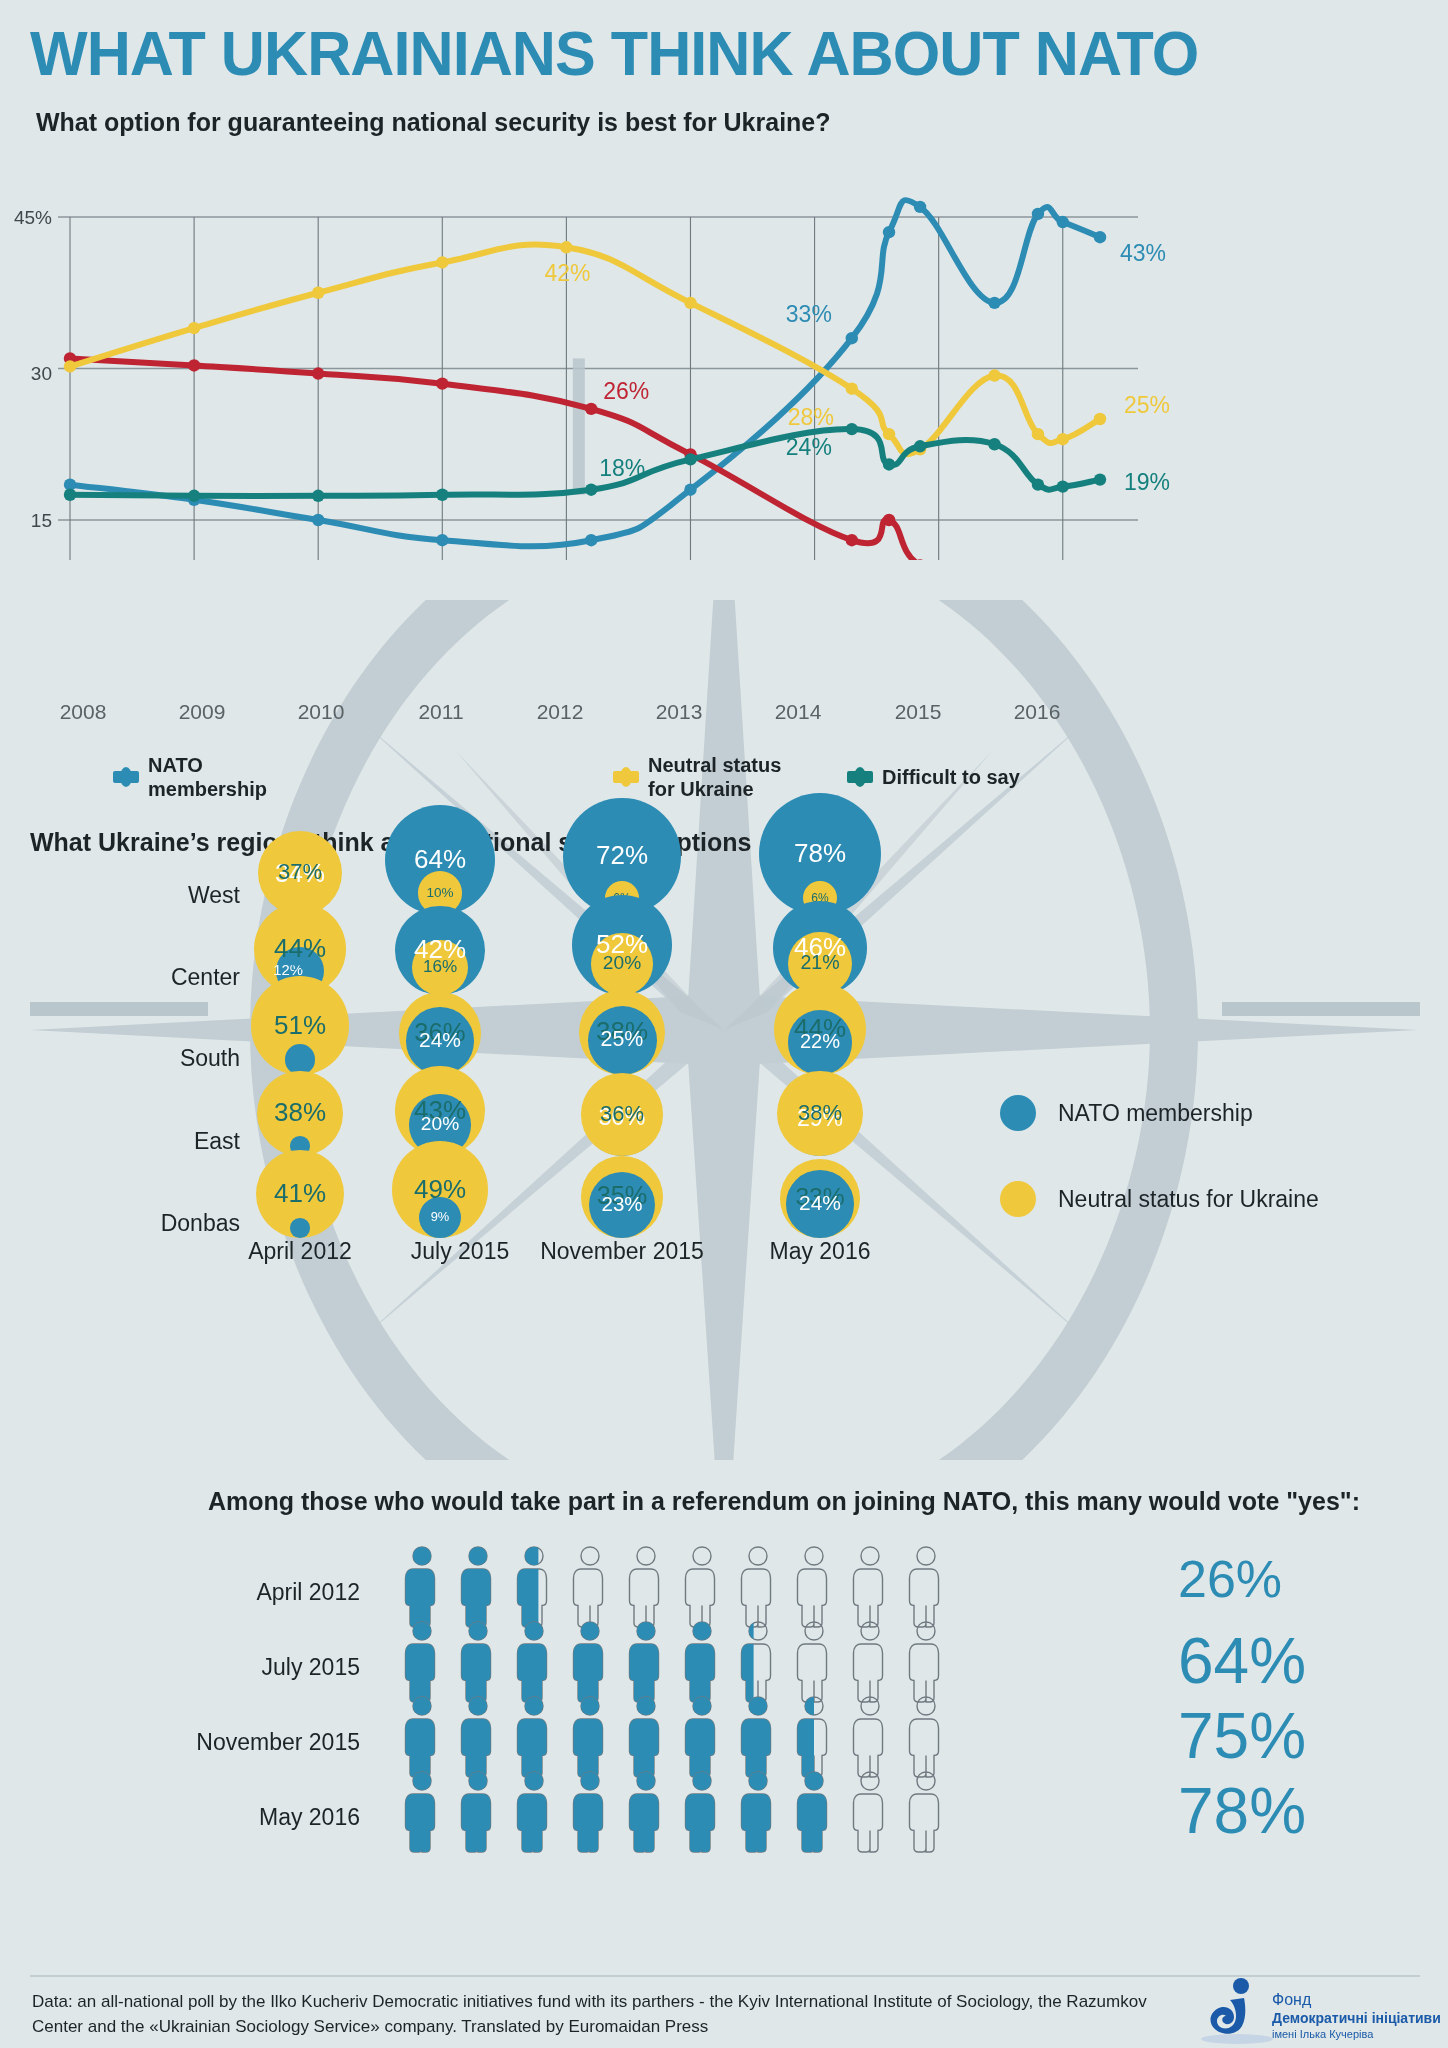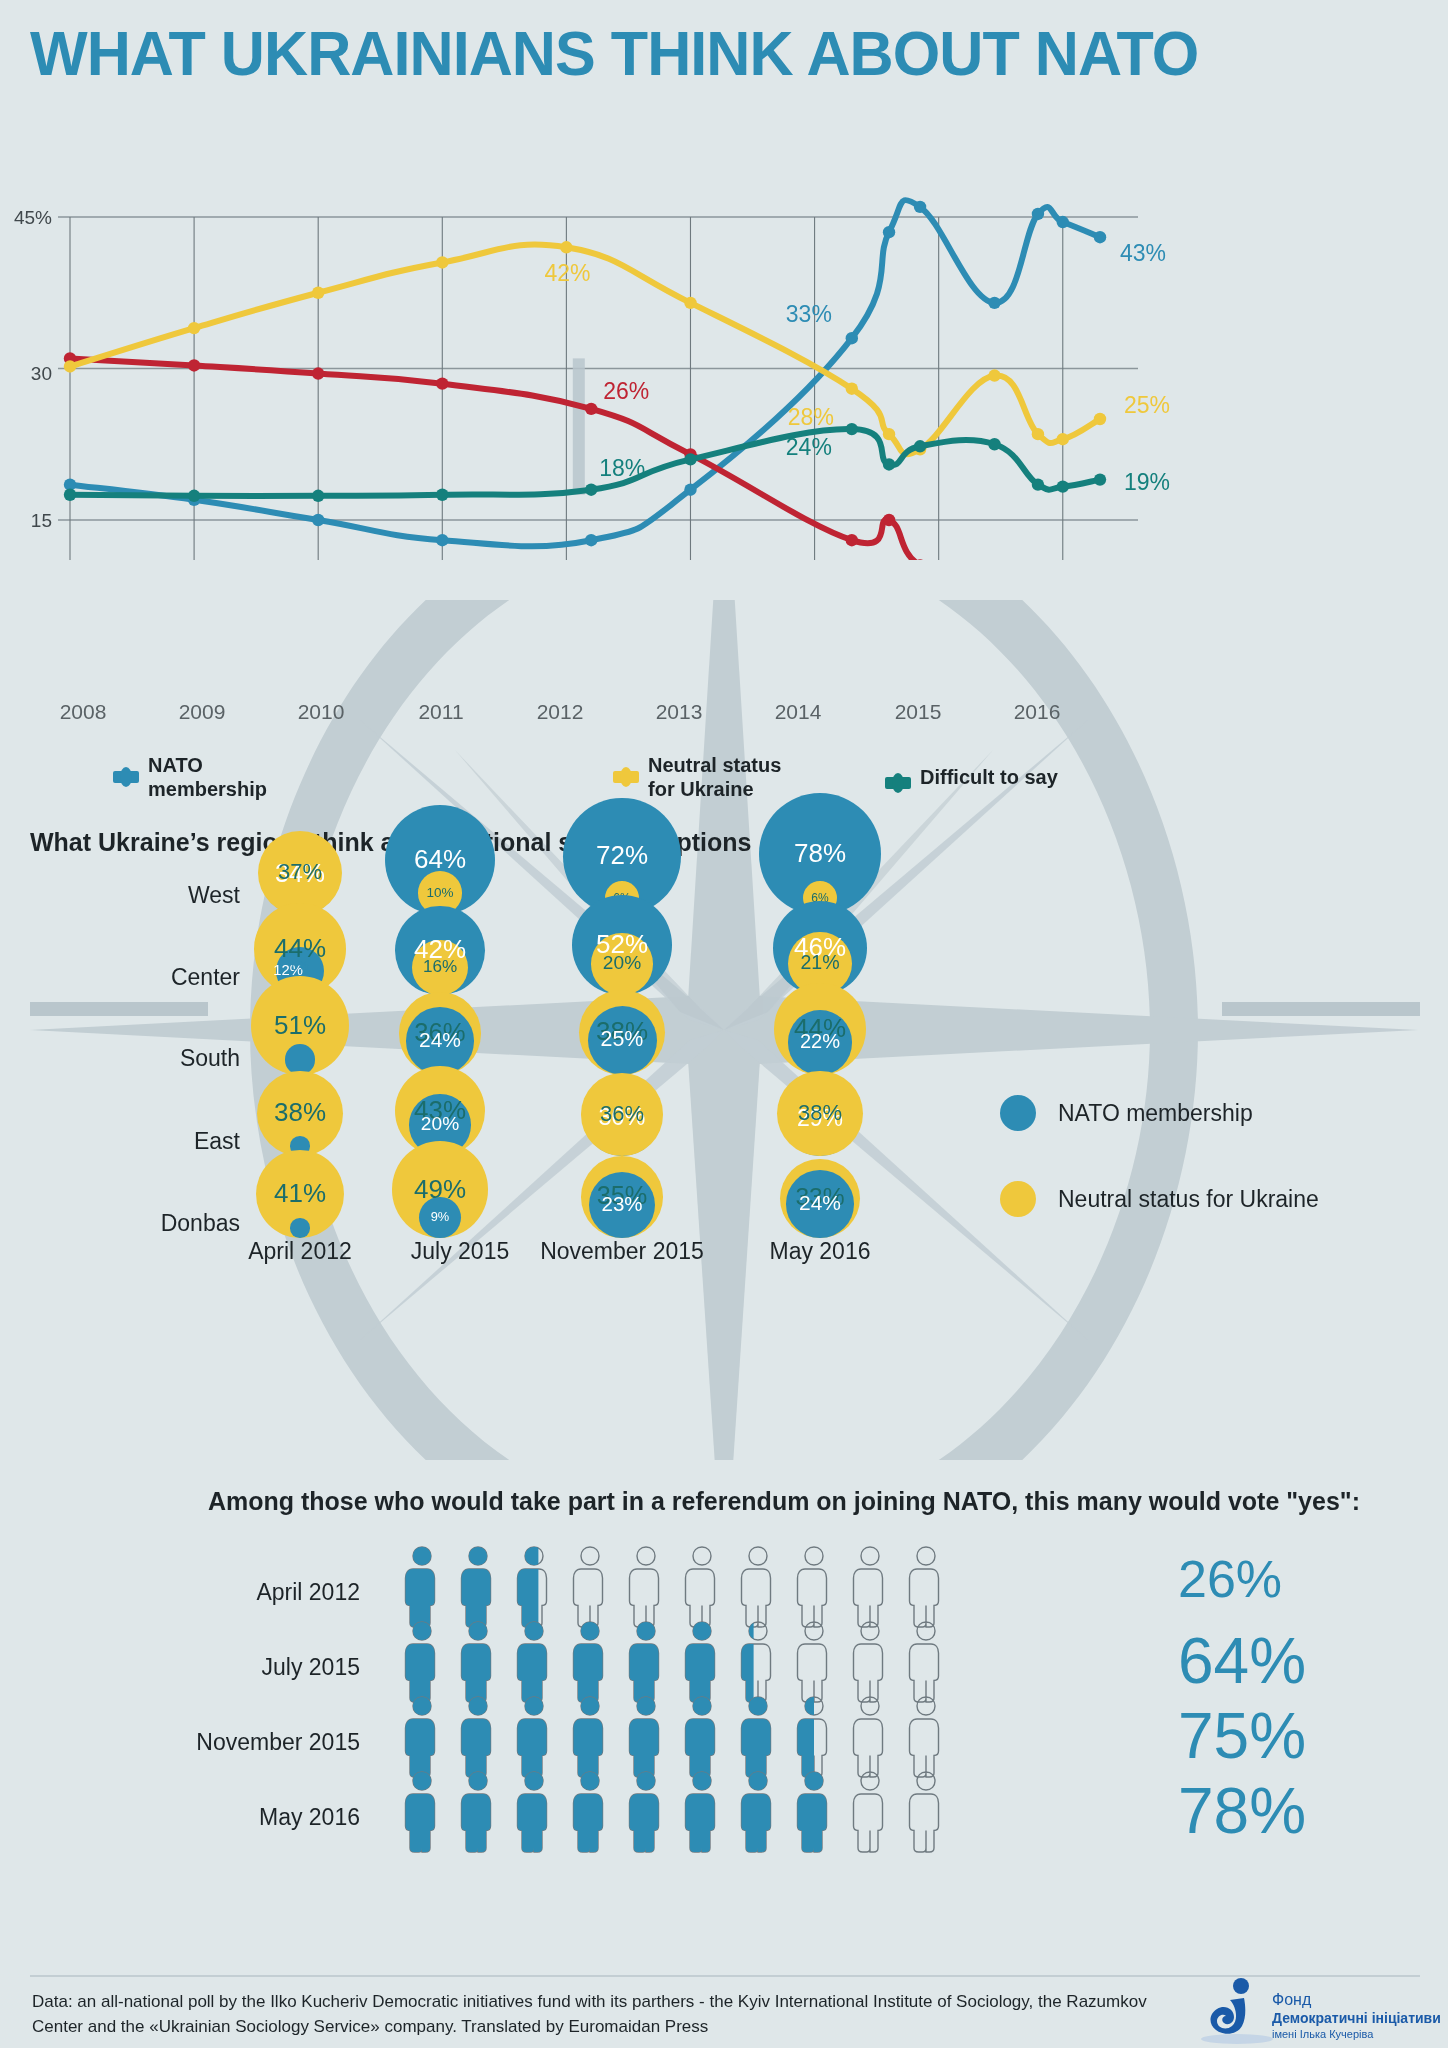--- a/index.html
+++ b/index.html
@@ -106,20 +106,21 @@
       <path d="M360,740 L706,448 L724,430 L690,440 Z" opacity="0.85"></path>
       <path d="M1088,740 L742,448 L724,430 L758,440 Z" opacity="0.85"></path>
     </g>
     <g fill="#b9c6cc" opacity="0.55">
       <path d="M455,150 L700,408 L724,430 L680,412 Z"></path>
       <path d="M993,150 L748,408 L724,430 L768,412 Z"></path>
     </g>
   </svg>
 
   <div class="main-title">WHAT UKRAINIANS THINK ABOUT NATO</div>
+  <div class="sub-title">What option for guaranteeing national security is best for Ukraine?</div>
 
   <div class="chart-wrap">
     <svg class="chart-svg" id="line-chart-svg" width="1448" height="420">
         <line x1="58" y1="380" x2="1138" y2="380" stroke="#8b969b" stroke-width="1.4"></line>
         <line x1="58" y1="228.5" x2="1138" y2="228.5" stroke="#8b969b" stroke-width="1.4"></line>
         <line x1="58" y1="77" x2="1138" y2="77" stroke="#8b969b" stroke-width="1.4"></line>
         <line x1="58" y1="509.28" x2="1138" y2="509.28" stroke="#6e797e" stroke-width="2"></line>
         <line x1="70" y1="77" x2="70" y2="509.28" stroke="#6e797e" stroke-width="1.1"></line>
         <line x1="194.09638554216934" y1="77" x2="194.09638554216934" y2="509.28" stroke="#6e797e" stroke-width="1.1"></line>
         <line x1="318.1927710843387" y1="77" x2="318.1927710843387" y2="509.28" stroke="#6e797e" stroke-width="1.1"></line>
@@ -217,21 +218,21 @@
 
   <div class="legend1">
     <div class="lg-item" style="left:113px; top:8px; width:200px;">
       <span class="lg-mark" style="background:#2d8cb4;"></span>
       <span class="lg-text">NATO membership</span>
     </div>
     <div class="lg-item" style="left:613px; top:8px; width:200px;">
       <span class="lg-mark" style="background:#efc83c;"></span>
       <span class="lg-text">Neutral status for Ukraine</span>
     </div>
-    <div class="lg-item" style="left:885px; top:20px; width:220px;align-items:flex-end;">
+    <div class="lg-item" style="left:847px; top:20px; width:220px;">
       <span class="lg-mark" style="background:#15807d;"></span>
       <span class="lg-text">Difficult to say</span>
     </div>
   </div>
 
   <div class="sec2-title">What Ukraine’s regions think about national security options</div>
 
   <div class="tickbar" style="left:30px; top:1002px; width:178px;"></div>
   <div class="tickbar" style="left:1222px; top:1002px; width:198px;"></div>
 

